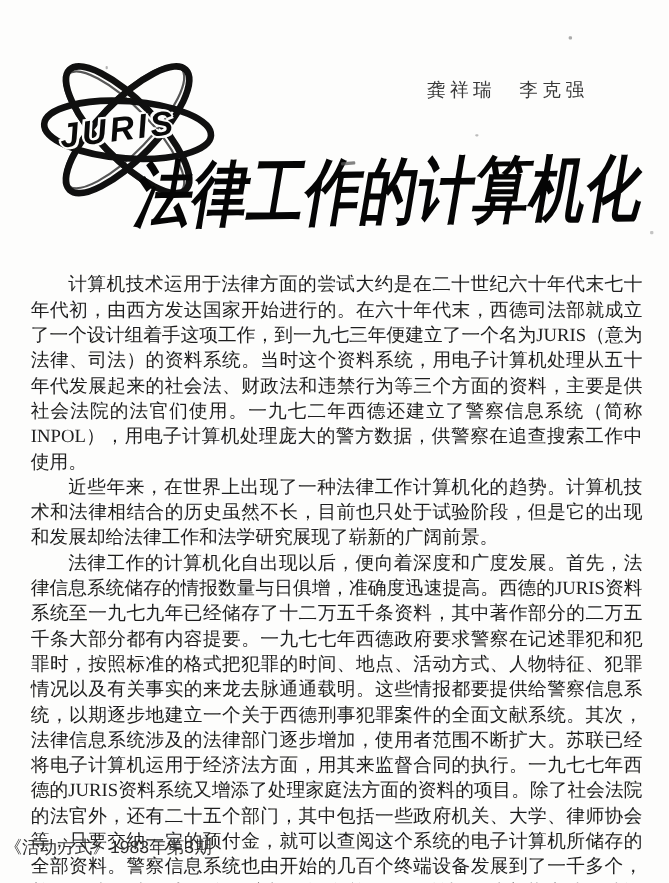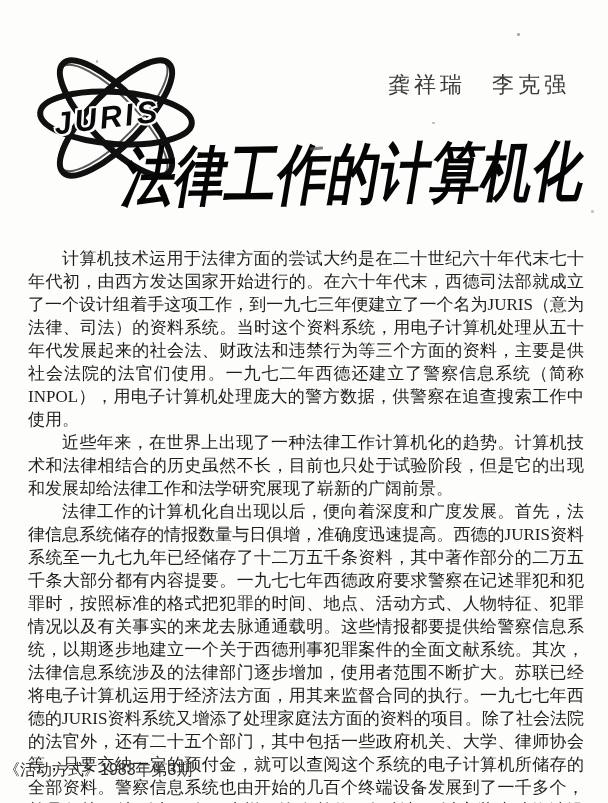--- a/index.html
+++ b/index.html
@@ -6,21 +6,21 @@
   .page{
     position:relative;
     width:608px;height:803px;
     background:#fdfdfc;
     overflow:hidden;
     font-family:"Liberation Serif", serif;
   }
   
   .authors{
     position:absolute;left:388px;top:70px;
-    font-size:22px;color:#3a3a3a;
+    font-size:17px;color:#3a3a3a;
     letter-spacing:4px;
     font-family:"Liberation Serif", serif;
     white-space:nowrap;
   }
   
   .logo{
     position:absolute;left:28px;top:30px;width:175px;height:175px;
   }
   .logo svg{display:block;}
   .logo-text{

